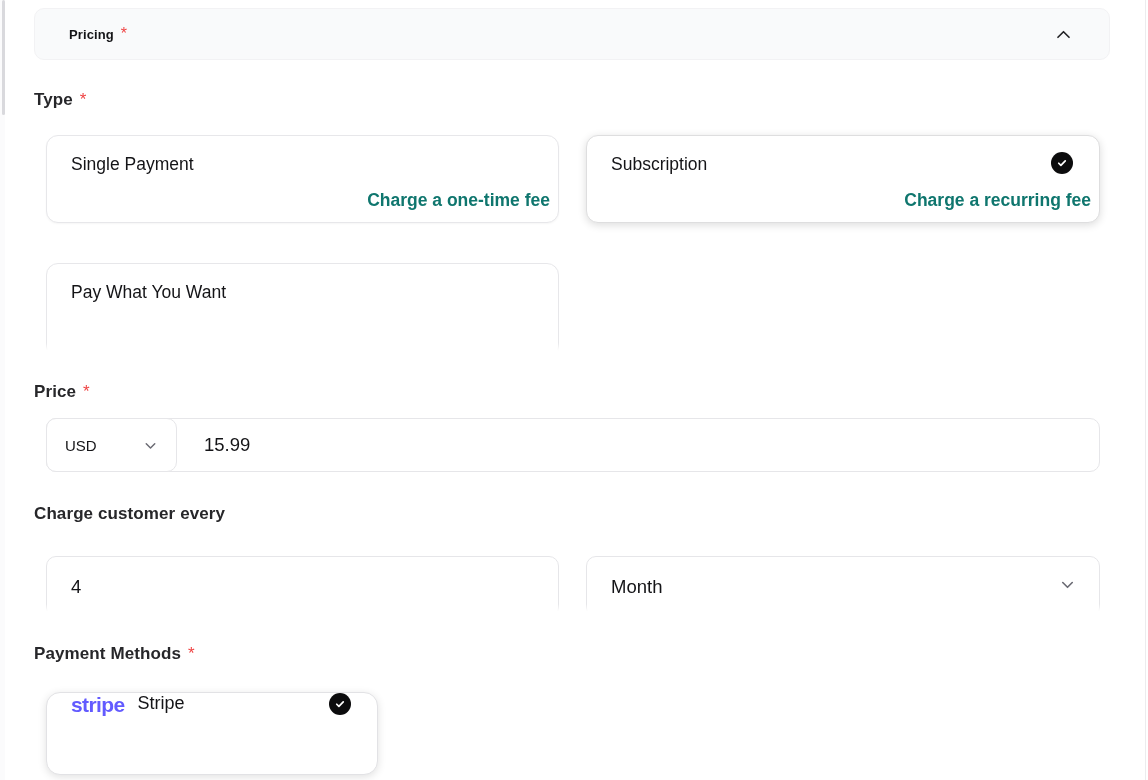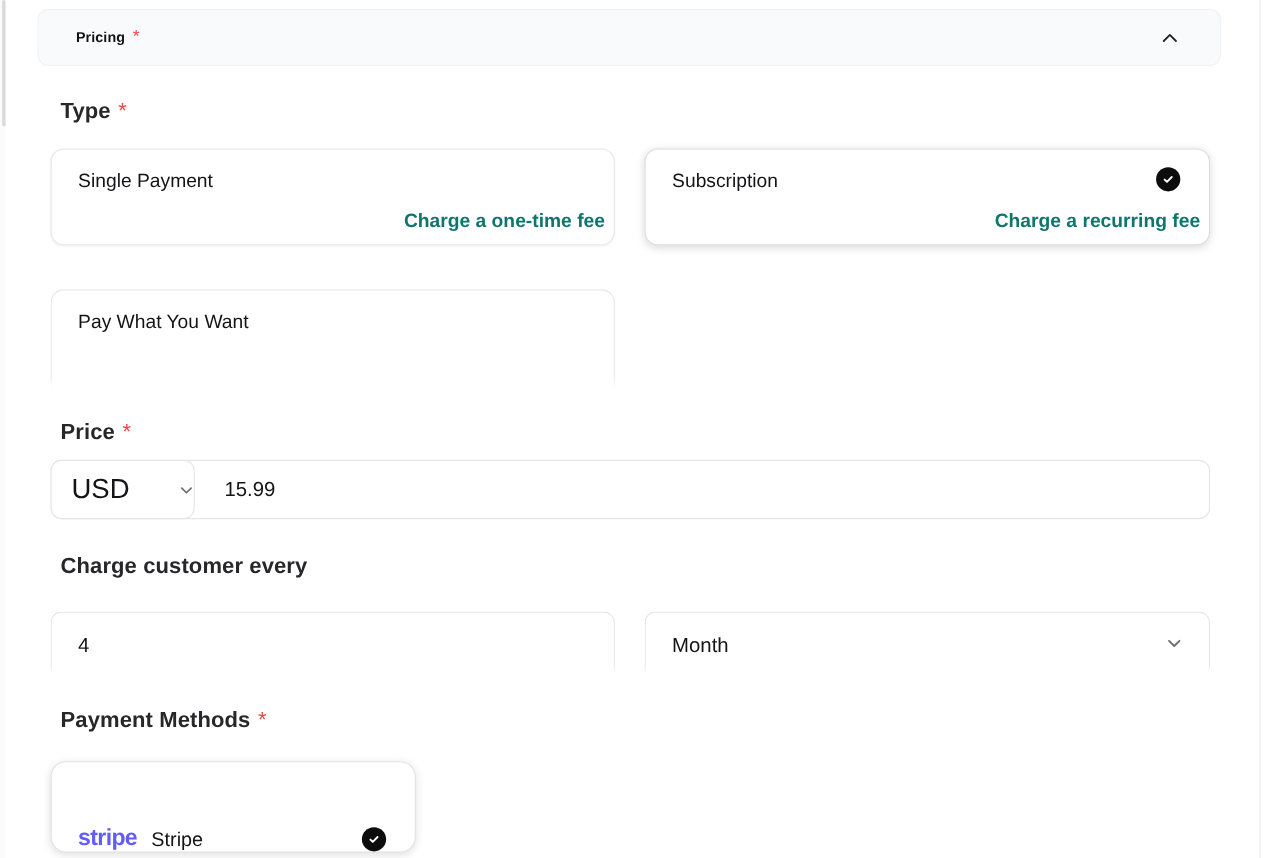--- a/index.html
+++ b/index.html
@@ -29,22 +29,22 @@
     border: 1px solid #f2f2f4;
     border-radius: 10px;
     display: flex; align-items: center; justify-content: space-between;
     padding: 0 36px 0 34px;
     cursor: pointer;
   }
   .section-title { font-size: 13px; font-weight: 700; color: #141417; letter-spacing: .1px; }
   .req { color: #ef4444; margin-left: 7px; font-weight: 500; }
 
   .field-label {
-    position: absolute; left: 55px;
-    font-size: 20px; font-weight: 700; color: #27272a; letter-spacing: .1px;
+    position: absolute; left: 34px;
+    font-size: 17px; font-weight: 700; color: #27272a; letter-spacing: .1px;
   }
 
   
   .card {
     position: absolute;
     background: #ffffff;
     border: 1px solid #e7e7ea;
     border-radius: 12px;
     box-shadow: 0 1px 2px rgba(0,0,0,.04);
     padding: 17px 8px 0 24px;
@@ -77,21 +77,21 @@
     position: absolute; left: 46px; top: 418px; width: 1054px; height: 54px;
     border: 1px solid #e6e6e9; border-radius: 10px;
     display: flex; align-items: stretch;
     background: #ffffff;
   }
   .currency-select {
     width: 131px; margin: -1px;
     border: 1px solid #e6e6e9; border-radius: 10px;
     display: flex; align-items: center; justify-content: space-between;
     padding: 0 17px 0 18px;
-    font-size: 25px; color: #141417;
+    font-size: 15px; color: #141417;
     background: #fff; cursor: pointer; gap: 43px;
   }
   .price-input {
     flex: 1; border: none; outline: none;
     font-family: "Liberation Sans", sans-serif;
     font-size: 18.5px; color: #141417;
     padding: 0 0 0 28px; background: transparent;
     border-radius: 0 10px 10px 0;
   }
 
@@ -111,21 +111,21 @@
     font-size: 18.5px; color: #141417;
     background: #fff; cursor: pointer;
   }
 
   
   .pm-card {
     position: absolute; left: 46px; top: 692px; width: 332px; height: 83px;
     background: #fff;
     border: 1px solid #e2e2e5; border-radius: 14px;
     box-shadow: 0 2px 8px rgba(0,0,0,.12);
-    display: flex; align-items: flex-end;
+    display: flex; align-items: flex-start;
     padding: 0 26px 0 24px;
     cursor: pointer;
   }
   .stripe-logo {
     font-size: 21px; font-weight: 700; letter-spacing: -0.6px;
     color: #635bff;
   }
   .pm-name { font-size: 18px; color: #141417; margin-left: 13px; }
   .pm-card .check-badge { position: static; margin-left: auto; }
 

